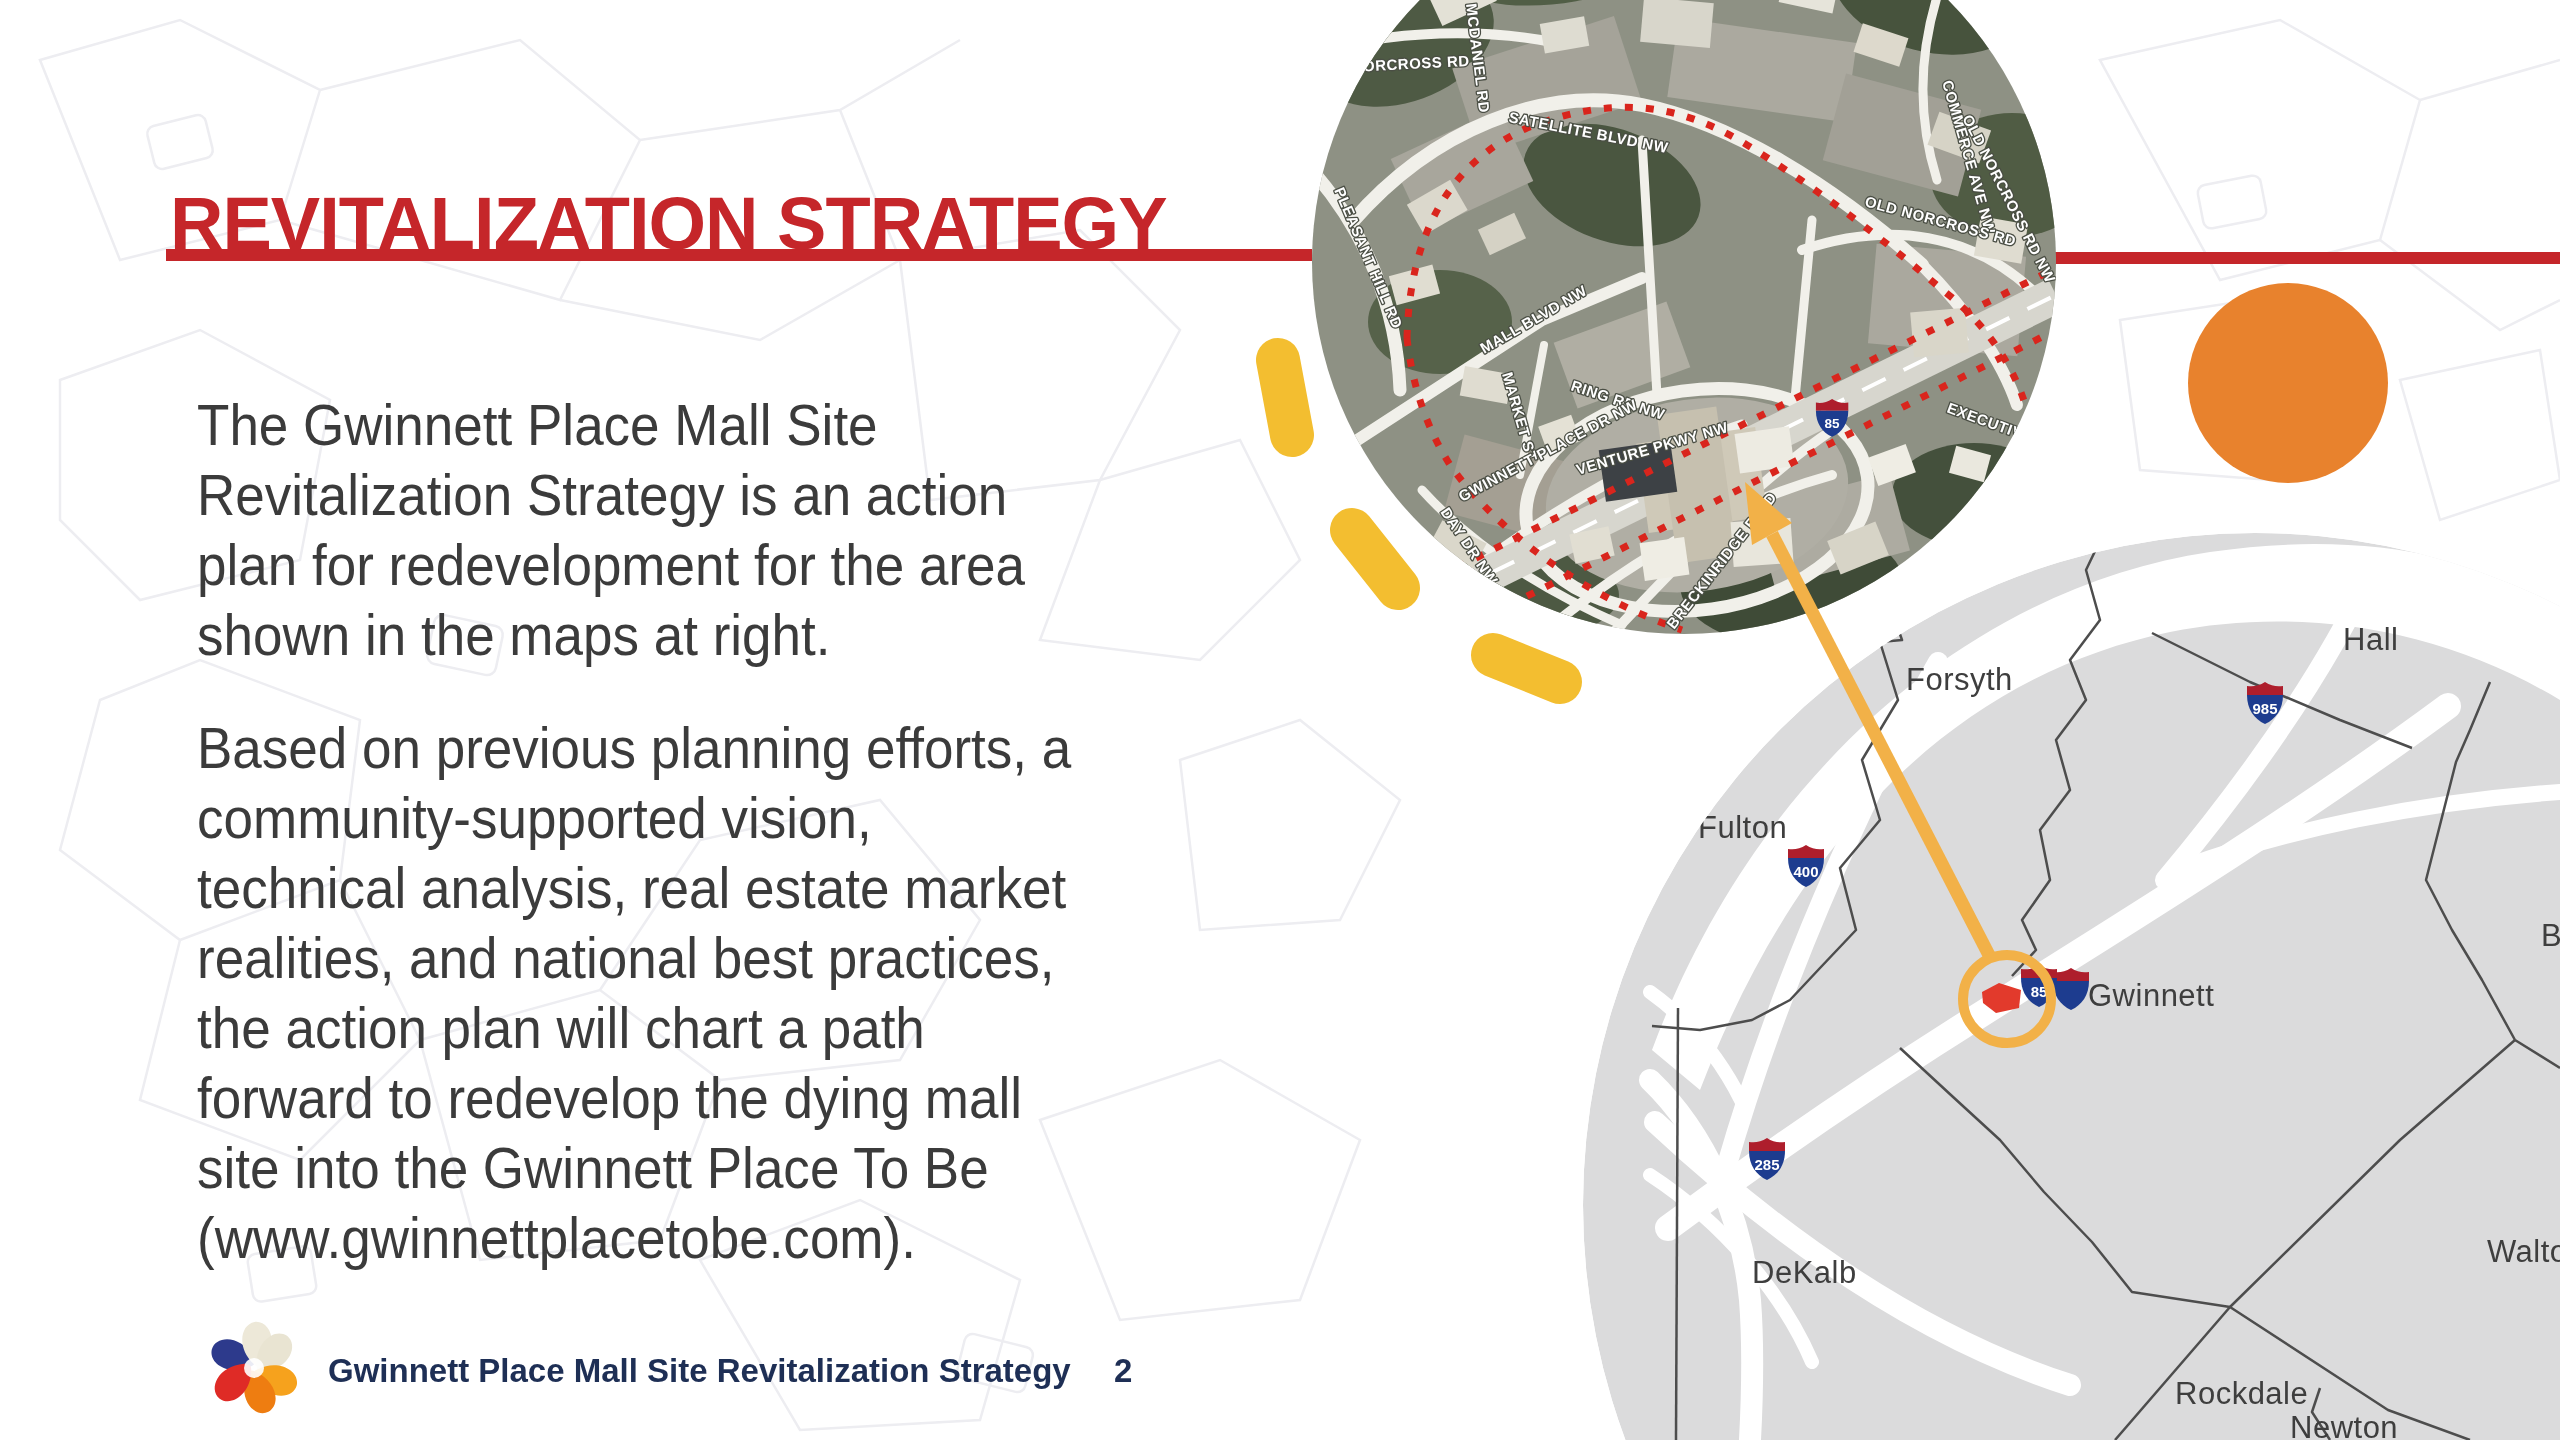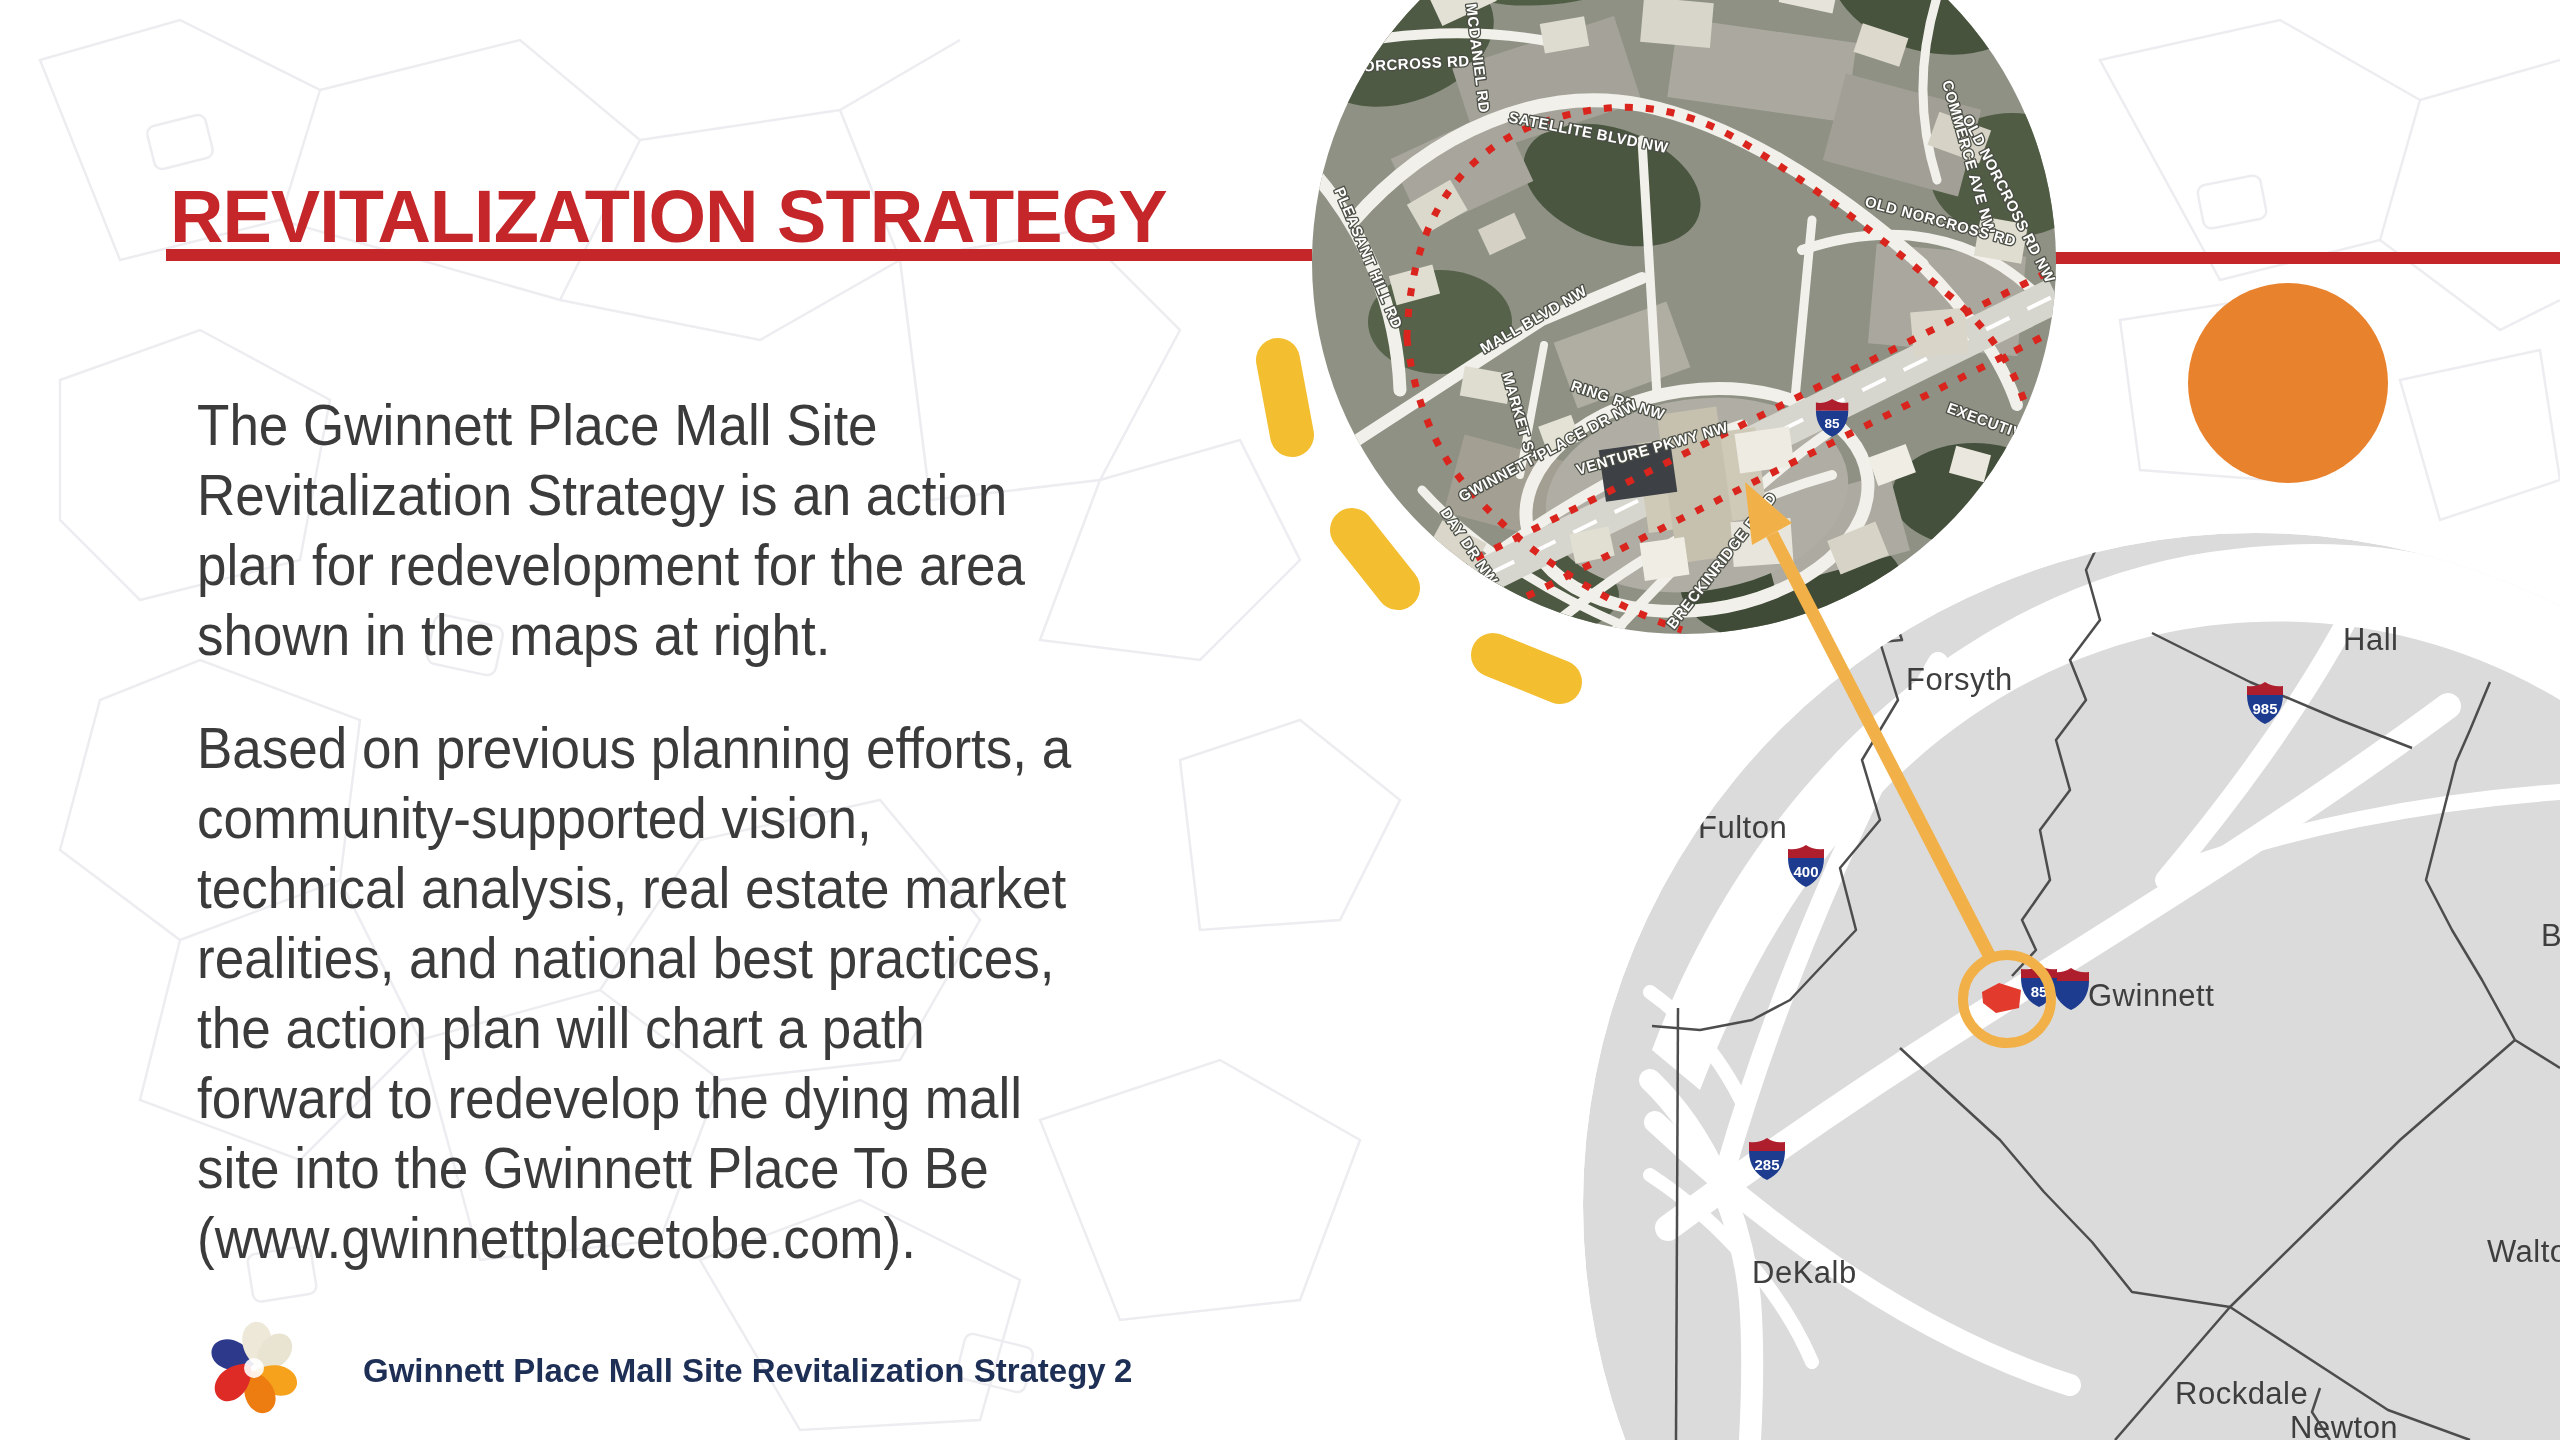--- a/index.html
+++ b/index.html
@@ -1,30 +1,30 @@
 <!DOCTYPE html>
 <html><head>
 <meta charset="utf-8">
 <style>
   html,body{margin:0;padding:0;background:#ffffff;}
   #slide{position:relative;width:2560px;height:1440px;overflow:hidden;background:#ffffff;
          font-family:"Liberation Sans",sans-serif;}
   .abs{position:absolute;}
-  #page-title{left:170px;top:180px;font-size:74px;line-height:74px;font-weight:700;
+  #page-title{left:170px;top:187px;font-size:74px;line-height:74px;font-weight:700;
               letter-spacing:-1px;color:#C5262A;white-space:nowrap;}
   .red-rule{background:#C5262A;height:12px;}
   #rule-left{left:166px;top:249px;width:1146px;}
   #rule-right{left:2050px;top:252px;width:510px;}
   .body-par{white-space:pre-line;font-size:57px;line-height:70px;color:#3B3B3B;
             transform:scaleX(.93);transform-origin:left top;font-weight:300;}
   #body-text{left:197px;top:390px;width:1260px;}
   #par2{margin-top:43px;}
   #orange-dot{left:2188px;top:283px;width:200px;height:200px;border-radius:50%;background:#E8822D;}
   #satellite-circle{left:1312px;top:-110px;width:744px;height:744px;border-radius:50%;overflow:hidden;}
-  #footer-text{left:328px;top:1352px;font-size:33px;font-weight:700;color:#1E2F55;white-space:nowrap;margin-left:35px;}
+  #footer-text{left:328px;top:1352px;font-size:33px;font-weight:700;color:#1E2F55;white-space:nowrap;}
   #page-number{left:1114px;top:1352px;font-size:33px;font-weight:700;color:#1E2F55;}
   .street{font-size:15px;font-weight:700;fill:#ffffff;letter-spacing:.5px;
           paint-order:stroke;stroke:#4A4E44;stroke-width:2.6px;stroke-linejoin:round;}
   .county-label{font-size:31px;fill:#3E3E3E;letter-spacing:.5px;}
   .shield-num{font-size:15px;font-weight:700;fill:#ffffff;text-anchor:middle;}
   svg{display:block;}
 </style>
 </head>
 <body>
 

